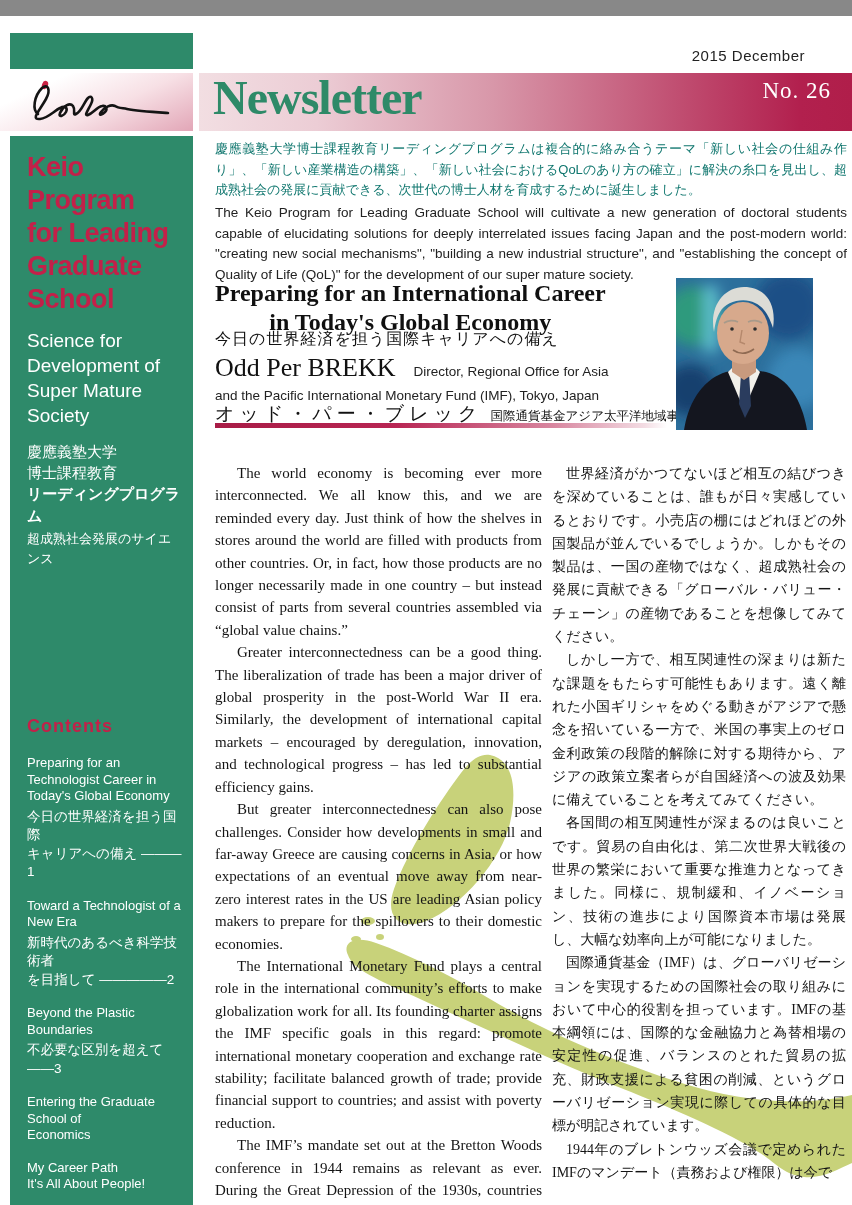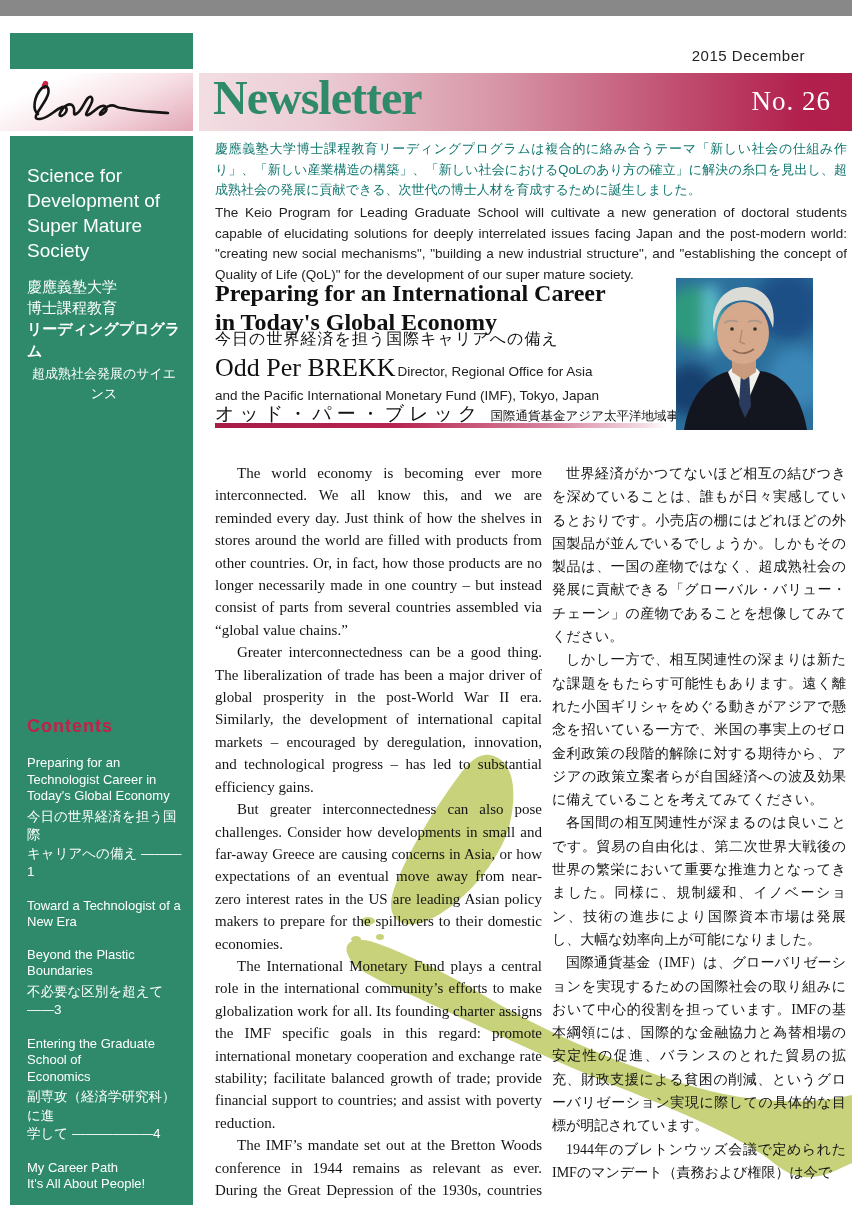--- a/index.html
+++ b/index.html
@@ -10,53 +10,53 @@
   .top-green-block{position:absolute;left:10px;top:17px;width:183px;height:36px;background:#2e8a6a;}
   .date-label{position:absolute;top:31px;right:47px;font-family:"Liberation Sans","DejaVu Sans",sans-serif;
               font-size:15px;color:#222;letter-spacing:.5px;}
   .logo-band{position:absolute;left:0;top:57px;width:193px;height:58px;
              background:linear-gradient(155deg,#ffffff 22%,#f7e0e5 58%,#e2a6b7 100%);}
   .logo-band svg{position:absolute;left:18px;top:7px;}
   .header-band{position:absolute;left:199px;top:57px;width:653px;height:58px;
                background:linear-gradient(to right,#f2dee2 0%,#eccdd5 18%,#d897a9 45%,#bf4a6e 75%,#b2204e 92%,#b01e4a 100%);}
   .newsletter-title{position:absolute;left:14px;top:-3px;font-weight:bold;font-size:48px;
                     color:#2e8a68;letter-spacing:-1px;}
-  .issue-label{position:absolute;right:21px;top:13px;font-size:27px;color:#ffffff;letter-spacing:1px;}
+  .issue-label{position:absolute;right:21px;top:5px;font-size:23px;color:#ffffff;letter-spacing:1px;}
 
   
   .sidebar{position:absolute;left:10px;top:120px;width:183px;height:1085px;background:#2e8a6a;
            box-sizing:border-box;padding:15px 12px 0 17px;}
   .program-title{color:#c32049;font-family:"Liberation Sans","DejaVu Sans",sans-serif;font-weight:bold;
                  font-size:27px;line-height:33px;letter-spacing:-.5px;white-space:pre-line;}
   .program-subtitle{color:#fff;font-family:"Liberation Sans","DejaVu Sans",sans-serif;
                     font-size:19px;line-height:25px;white-space:pre-line;margin-top:12px;}
   .program-jp{color:#fff;font-family:"Liberation Sans","DejaVu Sans",sans-serif;margin-top:13px;}
   .program-jp .l1{font-size:15px;line-height:21px;}
   .program-jp .l3{font-size:15px;line-height:22px;font-weight:bold;}
-  .program-jp .l4{font-size:13px;line-height:20px;margin-top:2px;text-align:center;}
+  .program-jp .l4{font-size:13px;line-height:20px;margin-top:2px;}
   .contents-block{position:absolute;left:17px;right:8px;top:580px;}
   .contents-heading{color:#c32049;font-family:"Liberation Sans","DejaVu Sans",sans-serif;
                     font-weight:bold;font-size:18px;letter-spacing:1px;margin-bottom:18px;}
   .toc-item{margin-bottom:16px;}
   .toc-item .en{color:#fff;font-family:"Liberation Sans","DejaVu Sans",sans-serif;
                 font-size:13px;line-height:16.5px;white-space:pre-line;}
   .toc-item .jp{color:#fff;font-family:"Liberation Sans","DejaVu Sans",sans-serif;
                 font-size:13.5px;line-height:18.5px;white-space:pre-line;margin-top:3px;}
 
   
   .intro-jp{position:absolute;left:215px;top:123px;width:632px;font-family:"Liberation Sans","DejaVu Sans",sans-serif;
             font-size:13px;line-height:20.5px;color:#0f766e;text-align:justify;}
   .intro-en{position:absolute;left:215px;top:187px;width:632px;font-family:"Liberation Sans","DejaVu Sans",sans-serif;
             font-size:13.5px;line-height:20.5px;color:#222;text-align:justify;}
 
   
   .article-title{position:absolute;left:215px;top:263px;font-weight:bold;font-size:24px;line-height:29px;
-                 color:#101010;white-space:pre-line;}
+                 color:#101010;white-space:pre-line;text-align:center;}
   .article-subtitle{position:absolute;left:215px;top:313px;font-size:16px;color:#111;letter-spacing:1px;}
-  .author-row{position:absolute;left:215px;top:337px;display:flex;align-items:baseline;gap:2px;}
+  .author-row{position:absolute;left:215px;top:337px;display:flex;align-items:baseline;gap:18px;}
   .author-name{font-size:26px;color:#111;}
   .author-title{font-family:"Liberation Sans","DejaVu Sans",sans-serif;font-size:13.5px;color:#222;}
   .author-title2{position:absolute;left:215px;top:372px;font-family:"Liberation Sans","DejaVu Sans",sans-serif;
                  font-size:13.5px;color:#222;}
   .author-jp-row{position:absolute;left:215px;top:385px;display:flex;align-items:baseline;gap:8px;}
   .author-jp-name{font-size:19px;color:#111;letter-spacing:5px;text-align:right;}
   .author-jp-title{font-family:"Liberation Sans","DejaVu Sans",sans-serif;font-size:12.5px;color:#111;}
   .title-rule{position:absolute;left:215px;top:407px;width:452px;height:5px;
               background:linear-gradient(to right,#a81c46 0%,#b82553 40%,#d887a0 75%,#f3dce3 95%,rgba(255,255,255,0) 100%);}
 
@@ -85,20 +85,25 @@
       <path d="M20,34 C14,30 16,16 24,8 C30,3 33,10 28,19 C22,30 12,40 22,39 C30,38 36,31 42,28 C47,25 50,28 48,32 C46,36 40,38 42,33 C45,26 52,22 55,26 C58,30 54,36 58,34 C64,31 66,22 70,18 C73,15 76,18 73,24 C69,32 66,36 70,35 C75,33 79,27 84,26 C88,25 90,29 87,32 C84,35 80,36 83,32 C87,27 93,24 97,26 C100,28 104,28 109,29 C119,31 135,32 150,33" fill="none" stroke="#141414" stroke-width="2.6" stroke-linecap="round"></path>
     </svg>
   </div>
 
   <div class="header-band">
     <div class="newsletter-title">Newsletter</div>
     <div class="issue-label">No. 26</div>
   </div>
 
   <div class="sidebar">
+    <div class="program-title">Keio
+Program
+for Leading
+Graduate
+School</div>
     <div class="program-subtitle">Science for
 Development of
 Super Mature Society</div>
     <div class="program-jp">
       <div class="l1">慶應義塾大学</div>
       <div class="l1">博士課程教育</div>
       <div class="l3">リーディングプログラム</div>
       <div class="l4">超成熟社会発展のサイエンス</div>
     </div>
 
@@ -107,30 +112,30 @@
       <div class="toc-item">
         <div class="en">Preparing for an
 Technologist Career in
 Today's Global Economy</div>
         <div class="jp">今日の世界経済を担う国際
 キャリアへの備え ―――　1</div>
       </div>
       <div class="toc-item">
         <div class="en">Toward a Technologist of a
 New Era</div>
+        <div class="jp">新時代のあるべき科学技術者
+を目指して ―――――2</div>
       </div>
       <div class="toc-item">
         <div class="en">Beyond the Plastic Boundaries</div>
         <div class="jp">不必要な区別を超えて ――3</div>
       </div>
       <div class="toc-item">
         <div class="en">Entering the Graduate School of
 Economics</div>
-        <div class="jp">副専攻（経済学研究科）に進
-学して ――――――4</div>
       </div>
       <div class="toc-item">
         <div class="en">My Career Path
 It's All About People!</div>
 
       </div>
 
     </div>
   </div>
 

